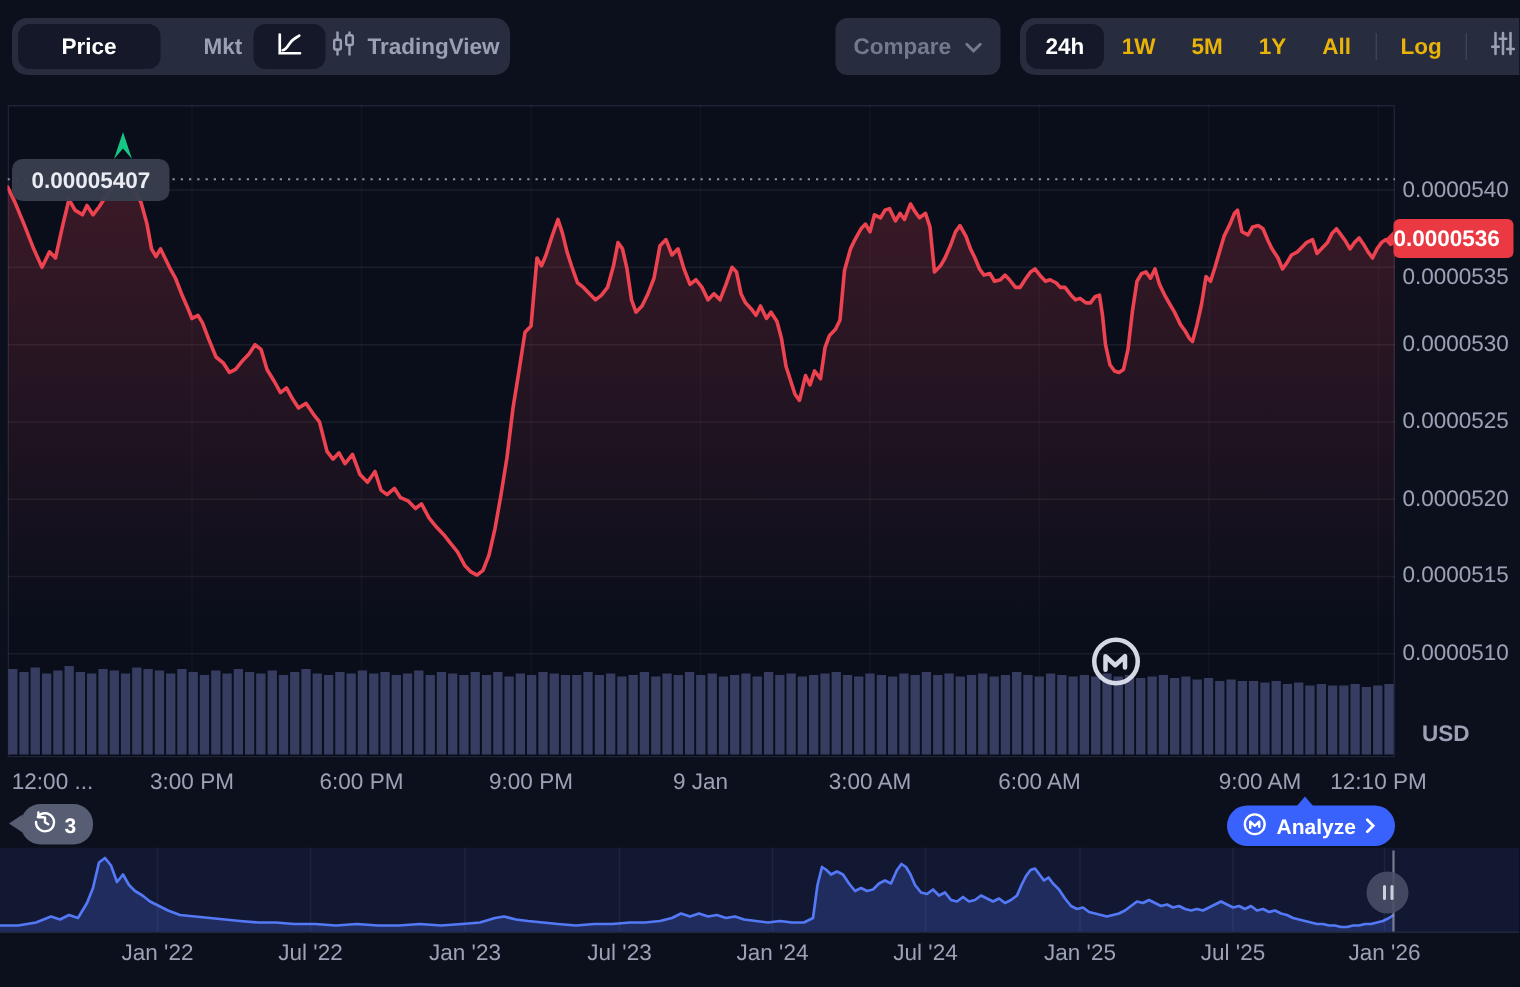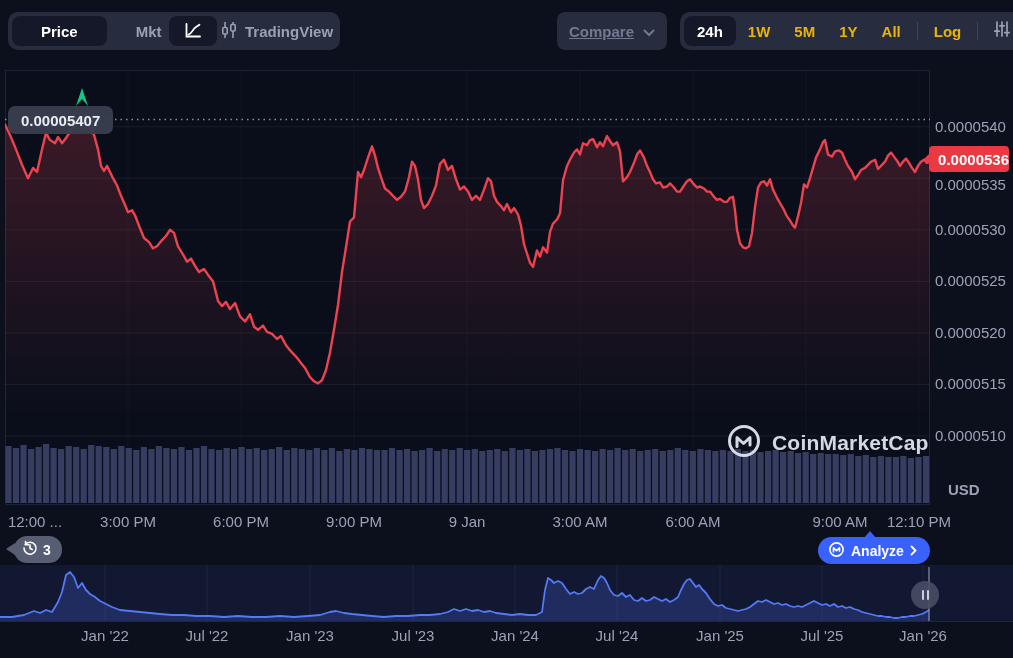--- a/index.html
+++ b/index.html
@@ -8,32 +8,32 @@
        font-family:"Liberation Sans",sans-serif;-webkit-font-smoothing:antialiased;}
   
   .grp{position:absolute;top:12px;display:flex;align-items:center;background:#272c3e;border-radius:10px;height:38px;padding:0 4px;}
   .seg{display:flex;align-items:center;color:#9aa0b5;font-weight:700;font-size:15px;padding:0 29px;height:30px;cursor:pointer;}
   .seg.active{background:#141829;border-radius:8px;color:#ffffff;}
   .grp-price{left:8px;}
   .grp-tv{left:165px;}
   .icon-seg{padding:0 14px;}
   .tv-label{display:flex;align-items:center;gap:7px;padding:0 3px;color:#9aa0b5;font-weight:700;font-size:15px;}
   .compare-btn{position:absolute;left:557px;top:12px;width:110px;height:38px;background:#272c3e;border-radius:8px;
-      display:flex;align-items:center;justify-content:center;gap:9px;color:#737a90;font-weight:700;font-size:15px;cursor:pointer;text-decoration:underline;}
+      display:flex;align-items:center;justify-content:center;gap:9px;color:#737a90;font-weight:700;font-size:15px;cursor:pointer;}
   .grp-range{left:680px;}
   .range-item{padding:0 12px;height:30px;display:flex;align-items:center;color:#eab308;font-weight:700;font-size:15px;cursor:pointer;}
   .range-item.active{background:#141829;border-radius:8px;color:#fff;padding:0 13px;}
   .vdiv{width:1px;height:18px;background:#3c4257;margin:0 4px;}
   .sliders-btn{padding:0 10px;display:flex;align-items:center;cursor:pointer;}
   
   .plot-svg{position:absolute;left:5px;top:70px;z-index:1;}
   .high-pill{position:absolute;left:8px;top:106px;height:28px;border-radius:7px;background:rgba(56,62,78,.96);
       display:flex;align-items:center;padding:0 13px;color:#e9ecf2;font-weight:600;font-size:15px;z-index:3;}
   .price-badge{position:absolute;left:929px;top:146px;width:80px;height:26px;background:#ea3943;border-radius:4px;
-      display:flex;align-items:center;justify-content:flex-end;color:#fff;font-weight:700;font-size:15px;z-index:3;}
+      display:flex;align-items:center;justify-content:flex-start;color:#fff;font-weight:700;font-size:15px;z-index:3;}
   .price-badge::before{content:"";position:absolute;left:-5px;top:8px;border-top:5px solid transparent;
       border-bottom:5px solid transparent;border-right:5px solid #ea3943;}
   .y-label{position:absolute;left:935px;width:76px;color:#9ca2b6;font-size:15px;z-index:2;}
   .y-unit{position:absolute;left:948px;top:481px;color:#9ca2b6;font-size:15px;font-weight:700;z-index:2;}
   .x-label{position:absolute;top:513px;transform:translateX(-50%);color:#9ca2b6;font-size:15px;white-space:nowrap;z-index:2;}
   .watermark{position:absolute;left:726px;top:423px;display:flex;align-items:center;gap:10px;z-index:2;opacity:.96;}
   .watermark-text{color:#dde1ec;font-size:21px;font-weight:700;letter-spacing:.2px;}
   
   .history-badge{position:absolute;left:14px;top:536px;height:27px;background:#575d72;border-radius:13px;
       display:flex;align-items:center;gap:5px;padding:0 11px 0 8px;color:#fff;font-weight:700;font-size:14px;z-index:3;cursor:pointer;}
@@ -302,21 +302,20 @@
       <span class="x-label" style="left: 919px;">12:10 PM</span>
     </div>
 
   <div class="watermark">
     <span>
       <svg width="36" height="36" viewBox="0 0 36 36" fill="none">
         <circle cx="18" cy="18" r="14.5" stroke="#dde1ec" stroke-width="3"></circle>
         <path d="M11 23.5v-9l6.5 6 6.5-6v7.5" stroke="#dde1ec" stroke-width="3" stroke-linecap="round" stroke-linejoin="round" fill="none"></path>
       </svg>
     </span>
-    <span class="watermark-text">CoinMarketCap</span>
   </div>
 
   <div class="history-badge">
     <span>
       <svg width="16" height="16" viewBox="0 0 16 16" fill="none">
         <path d="M3.2 4.6A6 6 0 1 1 2 8" stroke="#ffffff" stroke-width="1.6" stroke-linecap="round" fill="none"></path>
         <path d="M3.6 1.6v3.2h3.2" stroke="#ffffff" stroke-width="1.6" stroke-linecap="round" stroke-linejoin="round" fill="none"></path>
         <path d="M8 5v3.2l2.2 1.3" stroke="#ffffff" stroke-width="1.6" stroke-linecap="round" fill="none"></path>
       </svg>
     </span>

